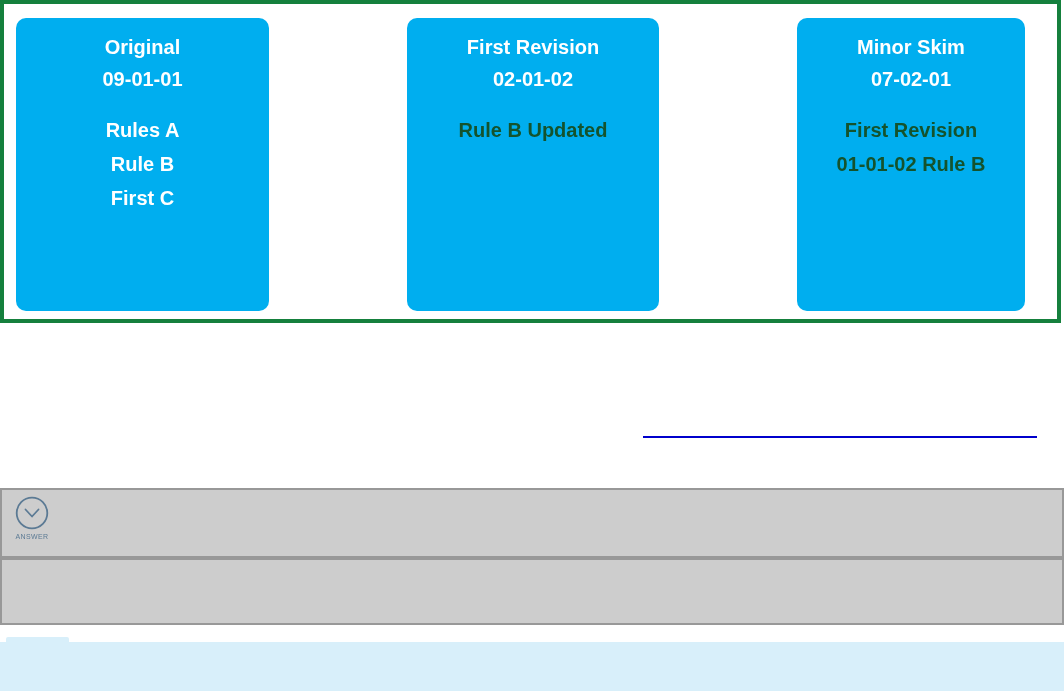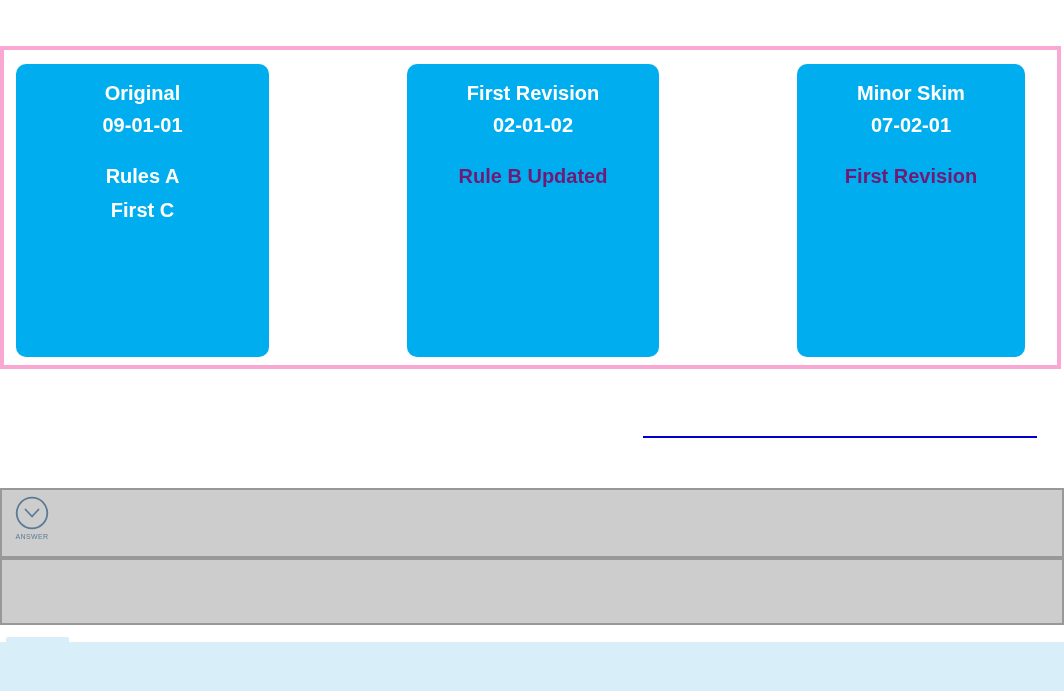--- a/index.html
+++ b/index.html
@@ -8,24 +8,23 @@
     position: relative;
     background: #ffffff;
     font-family: "Liberation Sans", sans-serif;
     overflow: hidden;
   }
 
   
   .frame {
     position: absolute; left: 0; top: 0;
     width: 1061px; height: 323px;
-    border: 4px solid #f9a8d4;
+    border: 4px solid #15803d;
     box-sizing: border-box;
     background: #ffffff;
-    margin-top: 46px;
   }
 
   
   .card {
     position: absolute; top: 14px; height: 293px;
     background: #00AEEF;
     border-radius: 10px;
     text-align: center;
     font-weight: 700;
     font-size: 20px;
@@ -35,21 +34,21 @@
   .card-1 { left: 403px; width: 252px; }
   .card-2 { left: 793px; width: 228px; }
 
   .card-head {
     padding-top: 13px;
     line-height: 32px;
     color: #ffffff;
   }
   .card-body { margin-top: 18px; line-height: 34px; }
   .body-white { color: #ffffff; }
-  .body-dark  { color: #701a75; }
+  .body-dark  { color: #14532d; }
   .para + .para { margin-top: 16px; }
 
   
   .answer-line {
     position: absolute; left: 643px; top: 436px;
     width: 394px; height: 0;
     border-top: 2px solid #0000CC;
   }
 
   
@@ -99,20 +98,21 @@
 <div class="frame">
 
   <div class="card card-0">
     <div class="card-head">
       <div>Original</div>
       <div>09-01-01</div>
     </div>
     <div class="card-body body-white">
       <div class="para">
         <div>Rules A</div>
+        <div>Rule B</div>
         <div>First C</div>
       </div>
     </div>
   </div>
 
   <div class="card card-1">
     <div class="card-head">
       <div>First Revision</div>
       <div>02-01-02</div>
     </div>
@@ -124,20 +124,21 @@
   </div>
 
   <div class="card card-2">
     <div class="card-head">
       <div>Minor Skim</div>
       <div>07-02-01</div>
     </div>
     <div class="card-body body-dark">
       <div class="para">
         <div>First Revision</div>
+        <div>01-01-02 Rule B</div>
       </div>
     </div>
   </div>
 
 </div>
 
 <div class="answer-line"></div>
 
 <div class="bar bar-answer">
   <button class="answer-btn">

